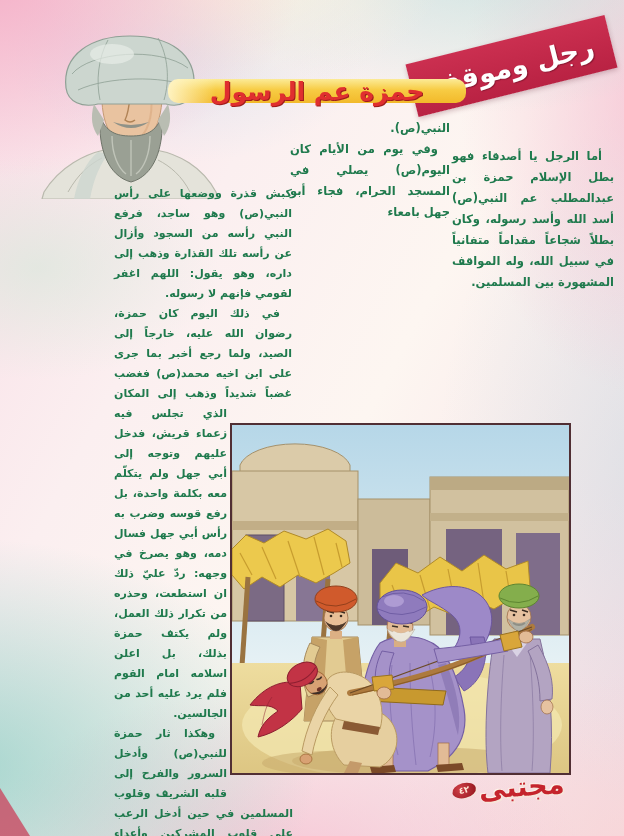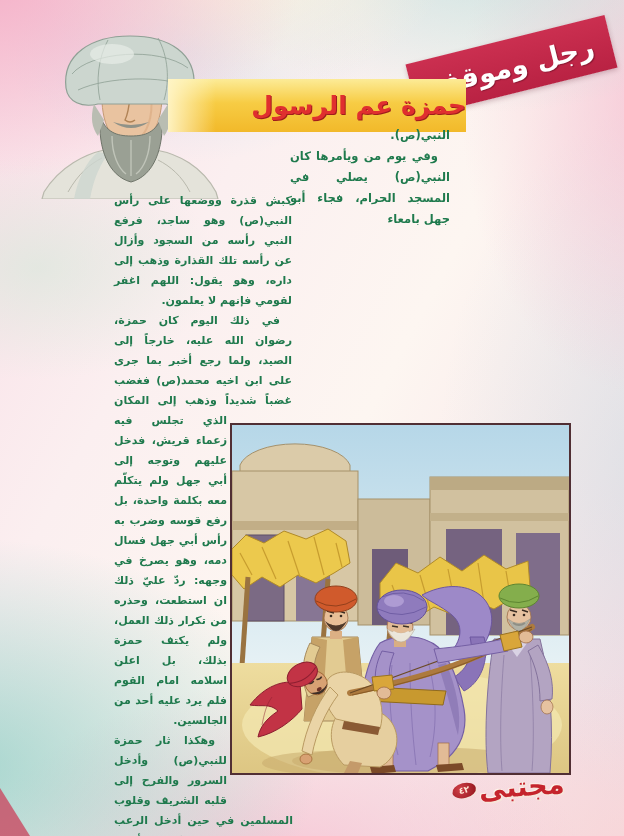--- a/index.html
+++ b/index.html
@@ -36,38 +36,38 @@
     display: flex; align-items: center; justify-content: center;
     box-shadow: 0 2px 5px rgba(90,20,40,.25);
     direction: rtl;
   }
   .banner span {
     color: #ffffff; font-size: 27px; font-weight: bold;
     text-shadow: 1px 1px 1px rgba(90,10,30,.5);
     white-space: nowrap;
   }
   .title-bar {
-    position: absolute; left: 168px; top: 79px; width: 298px; height: 53px;
+    position: absolute; left: 168px; top: 79px; width: 298px; height: 24px;
     background:
       linear-gradient(90deg, rgba(255,245,200,.95), rgba(255,245,200,0) 16%),
       linear-gradient(180deg, #fceb97 0%, #f7cc44 45%, #f2b92a 100%);
-    border-radius: 0;
-    display: flex; align-items: center; 
+    border-radius: 10px;
+    display: flex; align-items: center; justify-content: center;
     direction: rtl;
   }
   .title-bar span {
     color: #e02f2f; font-size: 25px; font-weight: bold;
     text-shadow: 1px 1px 0 #9e1c1c;
     white-space: nowrap;
   }
   .portrait { position: absolute; left: 38px; top: 24px; width: 185px; height: 175px; }
   .col {
     position: absolute; direction: rtl;
     text-align: justify;
-    color: #1f7a4d; font-weight: bold; margin-top: 7px;
+    color: #1f7a4d; font-weight: bold;
   }
   .col p { text-indent: 12px; }
   .col p.cont { text-indent: 0; }
   .col-right { left: 452px; top: 146px; width: 162px; font-size: 11.5px; line-height: 21px; }
   .col-mid   { left: 290px; top: 118px; width: 160px; font-size: 11.5px; line-height: 21px; }
   .col-left  { left: 114px; top: 184px; width: 179px; font-size: 11px;   line-height: 20px; }
   .wrap-spacer-top { float: right; width: 1px;  height: 239px; }
   .wrap-spacer-img { float: right; clear: right; width: 66px; height: 370px; }
   .scene-frame {
     position: absolute; left: 230px; top: 423px; width: 341px; height: 352px;
@@ -137,31 +137,32 @@
 
   <div class="banner">
     <span>رجل وموقف</span>
   </div>
 
   <div class="title-bar">
     <span>حمزة عم الرسول</span>
   </div>
 
   <div class="col col-right" lang="ar">
+    <p>أما الرجل يا أصدقاء فهو بطل الإسلام حمزة بن عبدالمطلب عم النبي(ص) أسد الله وأسد رسوله، وكان بطلاً شجاعاً مقداماً متفانياً في سبيل الله، وله المواقف المشهورة بين المسلمين.</p>
   </div>
 
   <div class="col col-mid" lang="ar">
     <p class="cont">النبي(ص).</p>
-    <p>وفي يوم من ويأمرها كان النبي(ص) يصلي في المسجد الحرام، فجاء أبو جهل بامعاء</p>
+    <p>وفي يوم من الأيام كان اليوم(ص) يصلي في المسجد الحرام، فجاء أبو جهل بامعاء</p>
   </div>
 
   <div class="col col-left" lang="ar">
     <div class="wrap-spacer-top"></div>
     <div class="wrap-spacer-img"></div>
-    <p class="cont">كبش قذرة ووضعها على رأس النبي(ص) وهو ساجد، فرفع النبي رأسه من السجود وأزال عن رأسه تلك القذارة وذهب إلى داره، وهو يقول: اللهم اغفر لقومي فإنهم لا يعلمون.</p>
+    <p class="cont">كبش قذرة ووضعها على رأس النبي(ص) وهو ساجد، فرفع النبي رأسه من السجود وأزال عن رأسه تلك القذارة وذهب إلى داره، وهو يقول: اللهم اغفر لقومي فإنهم لا رسوله.</p>
     <p>في ذلك اليوم كان حمزة، رضوان الله عليه، خارجاً إلى الصيد، ولما رجع أخبر بما جرى على ابن اخيه محمد(ص) فغضب غضباً شديداً وذهب إلى المكان الذي تجلس فيه زعماء قريش، فدخل عليهم وتوجه إلى أبي جهل ولم يتكلّم معه بكلمة واحدة، بل رفع قوسه وضرب به رأس أبي جهل فسال دمه، وهو يصرخ في وجهه: ردّ عليّ ذلك ان استطعت، وحذره من تكرار ذلك العمل، ولم يكتف حمزة بذلك، بل اعلن اسلامه امام القوم فلم يرد عليه أحد من الجالسين.</p>
     <p>وهكذا ثار حمزة للنبي(ص) وأدخل السرور والفرح إلى قلبه الشريف وقلوب المسلمين في حين أدخل الرعب على قلوب المشركين وأعداء الإسلام.</p>
   </div>
 
   <div class="scene-frame">
     <svg viewBox="0 0 337 348">
       <defs>
         <linearGradient id="sky" x1="0" y1="0" x2="0" y2="1">
           <stop offset="0" stop-color="#b6d7e8"></stop>
             <stop offset="1" stop-color="#e8f2f5"></stop>

